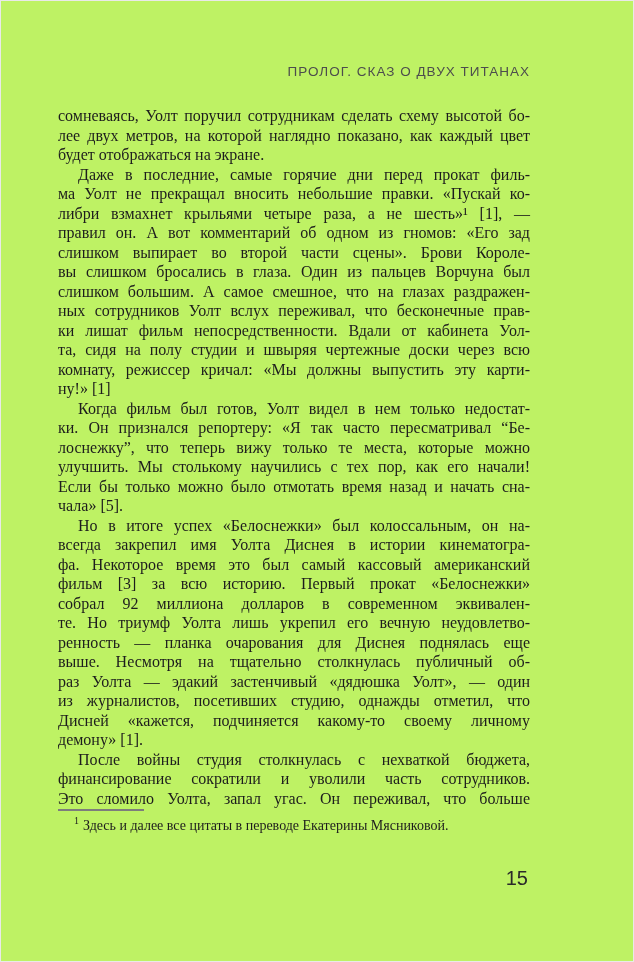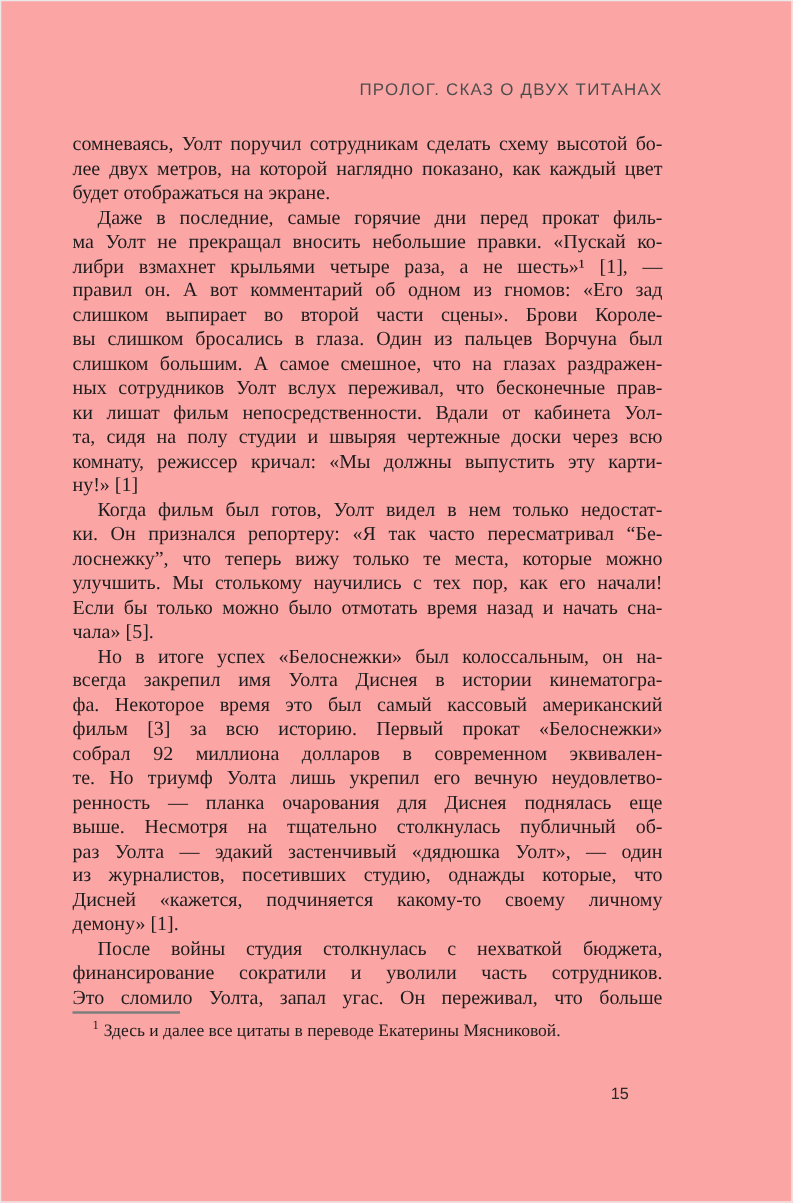--- a/index.html
+++ b/index.html
@@ -1,20 +1,20 @@
 <!DOCTYPE html>
 <html lang="ru"><head>
 <meta charset="utf-8">
 <style>
   html, body { margin: 0; padding: 0; background: #ffffff; }
   .page {
     position: relative;
     width: 634px;
     height: 962px;
-    background: #fca5a5;
+    background: #bef264;
     box-sizing: border-box;
     border: 1px solid #e9e9e9;
     overflow: hidden;
     font-family: "Liberation Serif", "DejaVu Serif", serif;
   }
   .running-head {
     position: absolute;
     top: 63px;
     left: 57px;
     width: 472px;
@@ -59,23 +59,23 @@
     text-indent: 16px;
   }
   .footnote sup {
     font-size: 10px;
     line-height: 0;
     margin-right: 4px;
   }
   .page-number {
     position: absolute;
     top: 866px;
-    right: 130px;
+    right: 105px;
     font-family: "Liberation Sans", "DejaVu Sans", sans-serif;
-    font-size: 13px;
+    font-size: 20px;
     color: #2a2a2a;
   }
 </style>
 </head>
 <body>
 
 <div class="page">
 
   <div class="running-head">ПРОЛОГ. СКАЗ О ДВУХ ТИТАНАХ</div>
 
@@ -103,21 +103,21 @@
       <div class="line lastline">чала» [5].</div>
       <div class="line indent">Но в итоге успех «Белоснежки» был колоссальным, он на-</div>
       <div class="line">всегда закрепил имя Уолта Диснея в истории кинематогра-</div>
       <div class="line">фа. Некоторое время это был самый кассовый американский</div>
       <div class="line">фильм [3] за всю историю. Первый прокат «Белоснежки»</div>
       <div class="line">собрал 92 миллиона долларов в современном эквивален-</div>
       <div class="line">те. Но триумф Уолта лишь укрепил его вечную неудовлетво-</div>
       <div class="line">ренность — планка очарования для Диснея поднялась еще</div>
       <div class="line">выше. Несмотря на тщательно столкнулась публичный об-</div>
       <div class="line">раз Уолта — эдакий застенчивый «дядюшка Уолт», — один</div>
-      <div class="line">из журналистов, посетивших студию, однажды которые, что</div>
+      <div class="line">из журналистов, посетивших студию, однажды отметил, что</div>
       <div class="line">Дисней «кажется, подчиняется какому-то своему личному</div>
       <div class="line lastline">демону» [1].</div>
       <div class="line indent">После войны студия столкнулась с нехваткой бюджета,</div>
       <div class="line">финансирование сократили и уволили часть сотрудников.</div>
       <div class="line">Это сломило Уолта, запал угас. Он переживал, что больше</div>
     </div>
 
   <div class="footnote-block">
     <div class="footnote-sep"></div>
     <div class="footnote">

